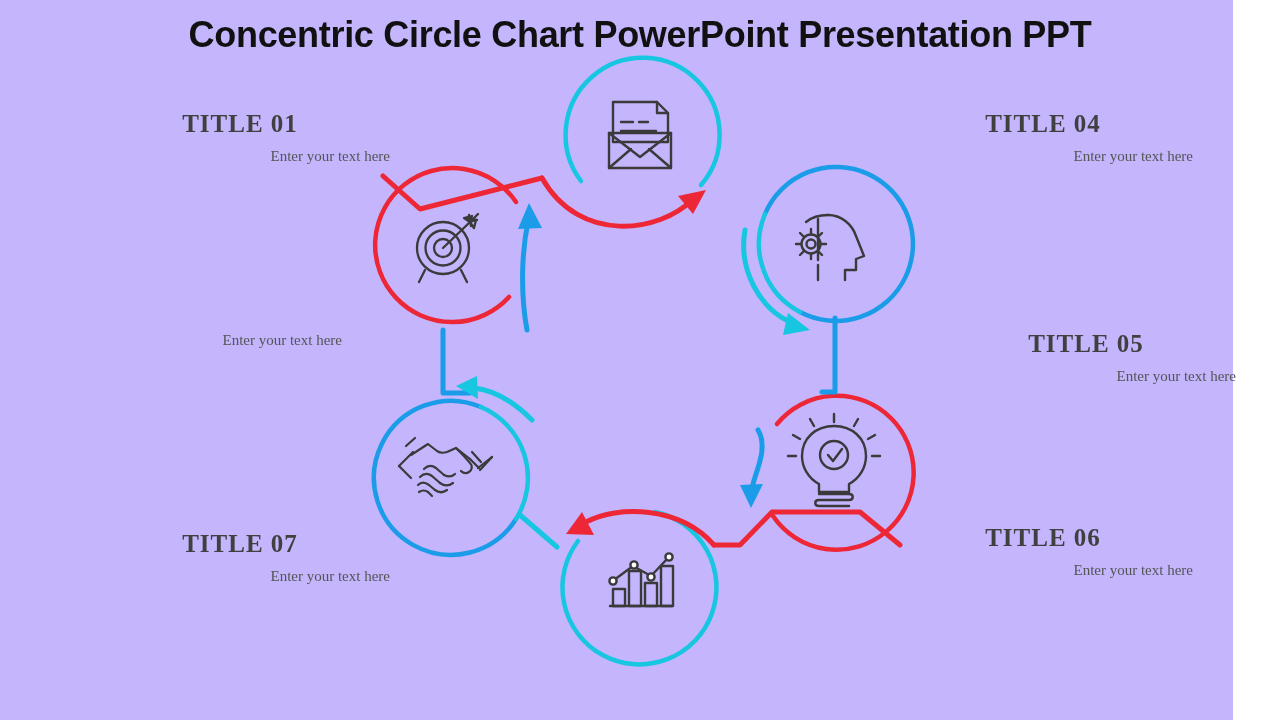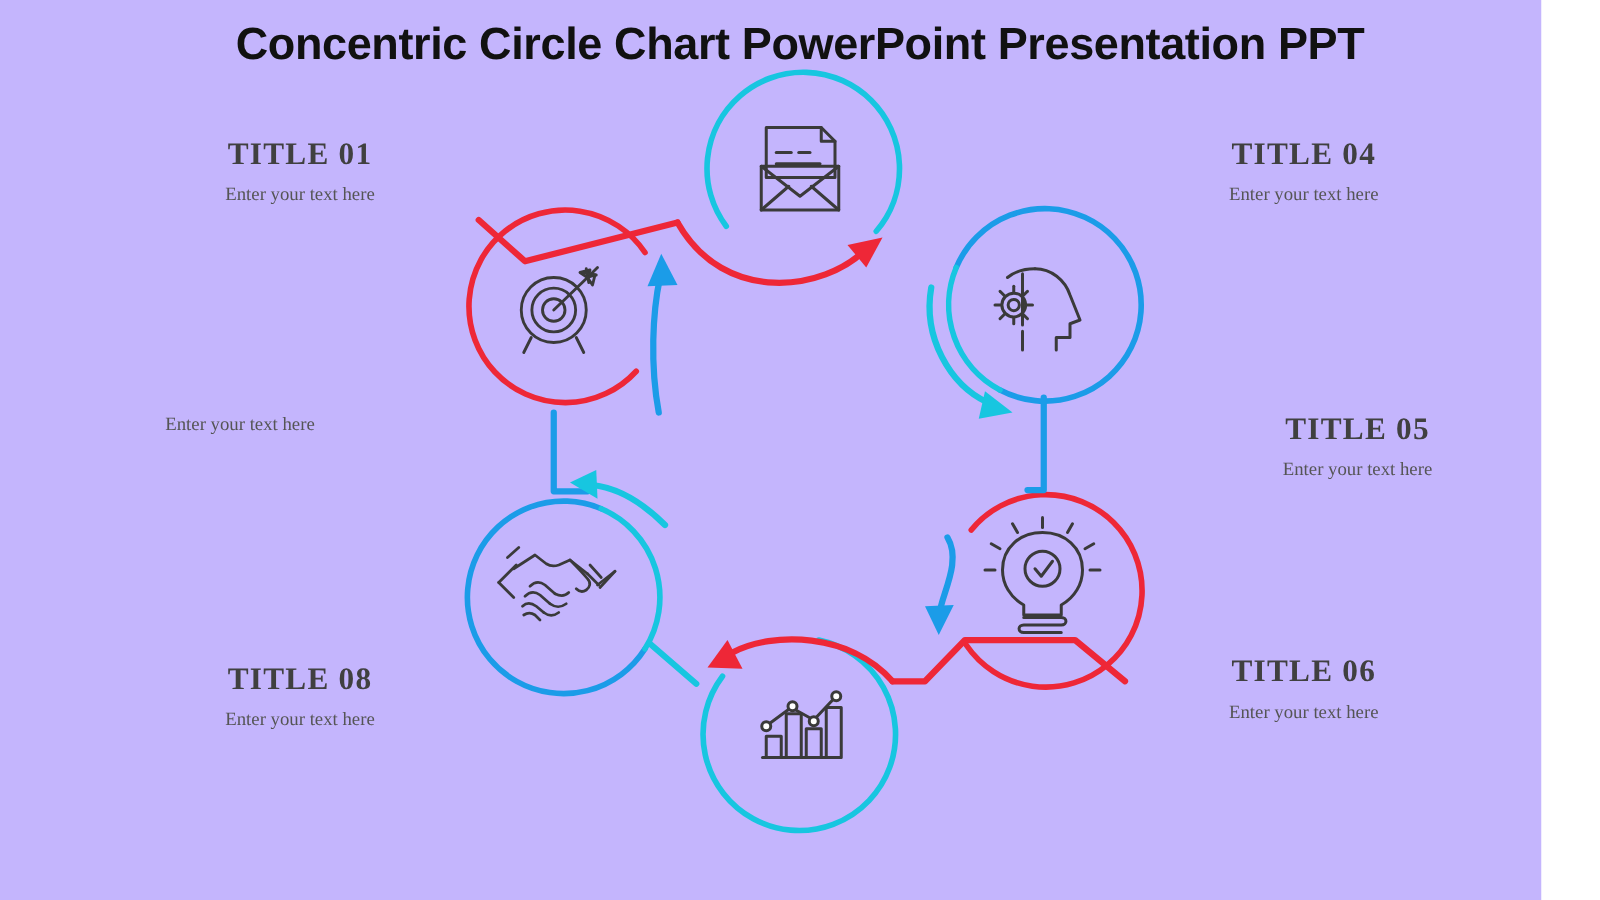--- a/index.html
+++ b/index.html
@@ -51,20 +51,21 @@
     letter-spacing: 1px;
     line-height: 1.1;
     margin: 0;
   }
   .label-block .lbl-sub {
     font-size: 15px;
     font-weight: normal;
     color: #555555;
     margin-top: 9px;
     line-height: 1.2;
+    text-align: right;
   }
   .lbl-01 { left: 90px;  top: 110px; text-align: center; }
   .lbl-02 { left: 42px;  top: 322px; text-align: center; }
   .lbl-03 { left: 90px;  top: 530px; text-align: center; }
   .lbl-04 { left: 893px; top: 110px; text-align: center; }
   .lbl-05 { left: 936px; top: 330px; text-align: center; }
   .lbl-06 { left: 893px; top: 524px; text-align: center; }
 </style>
 </head>
 <body>
@@ -209,21 +210,21 @@
   <div class="label-block lbl-01">
     <div class="lbl-title">TITLE  01</div>
     <div class="lbl-sub">Enter your text here</div>
   </div>
 
   <div class="label-block lbl-02">
     <div class="lbl-sub">Enter your text here</div>
   </div>
 
   <div class="label-block lbl-03">
-    <div class="lbl-title">TITLE  08</div>
+    <div class="lbl-title">TITLE  07</div>
     <div class="lbl-sub">Enter your text here</div>
   </div>
 
   <div class="label-block lbl-04">
     <div class="lbl-title">TITLE  04</div>
     <div class="lbl-sub">Enter your text here</div>
   </div>
 
   <div class="label-block lbl-05">
     <div class="lbl-title">TITLE  05</div>

